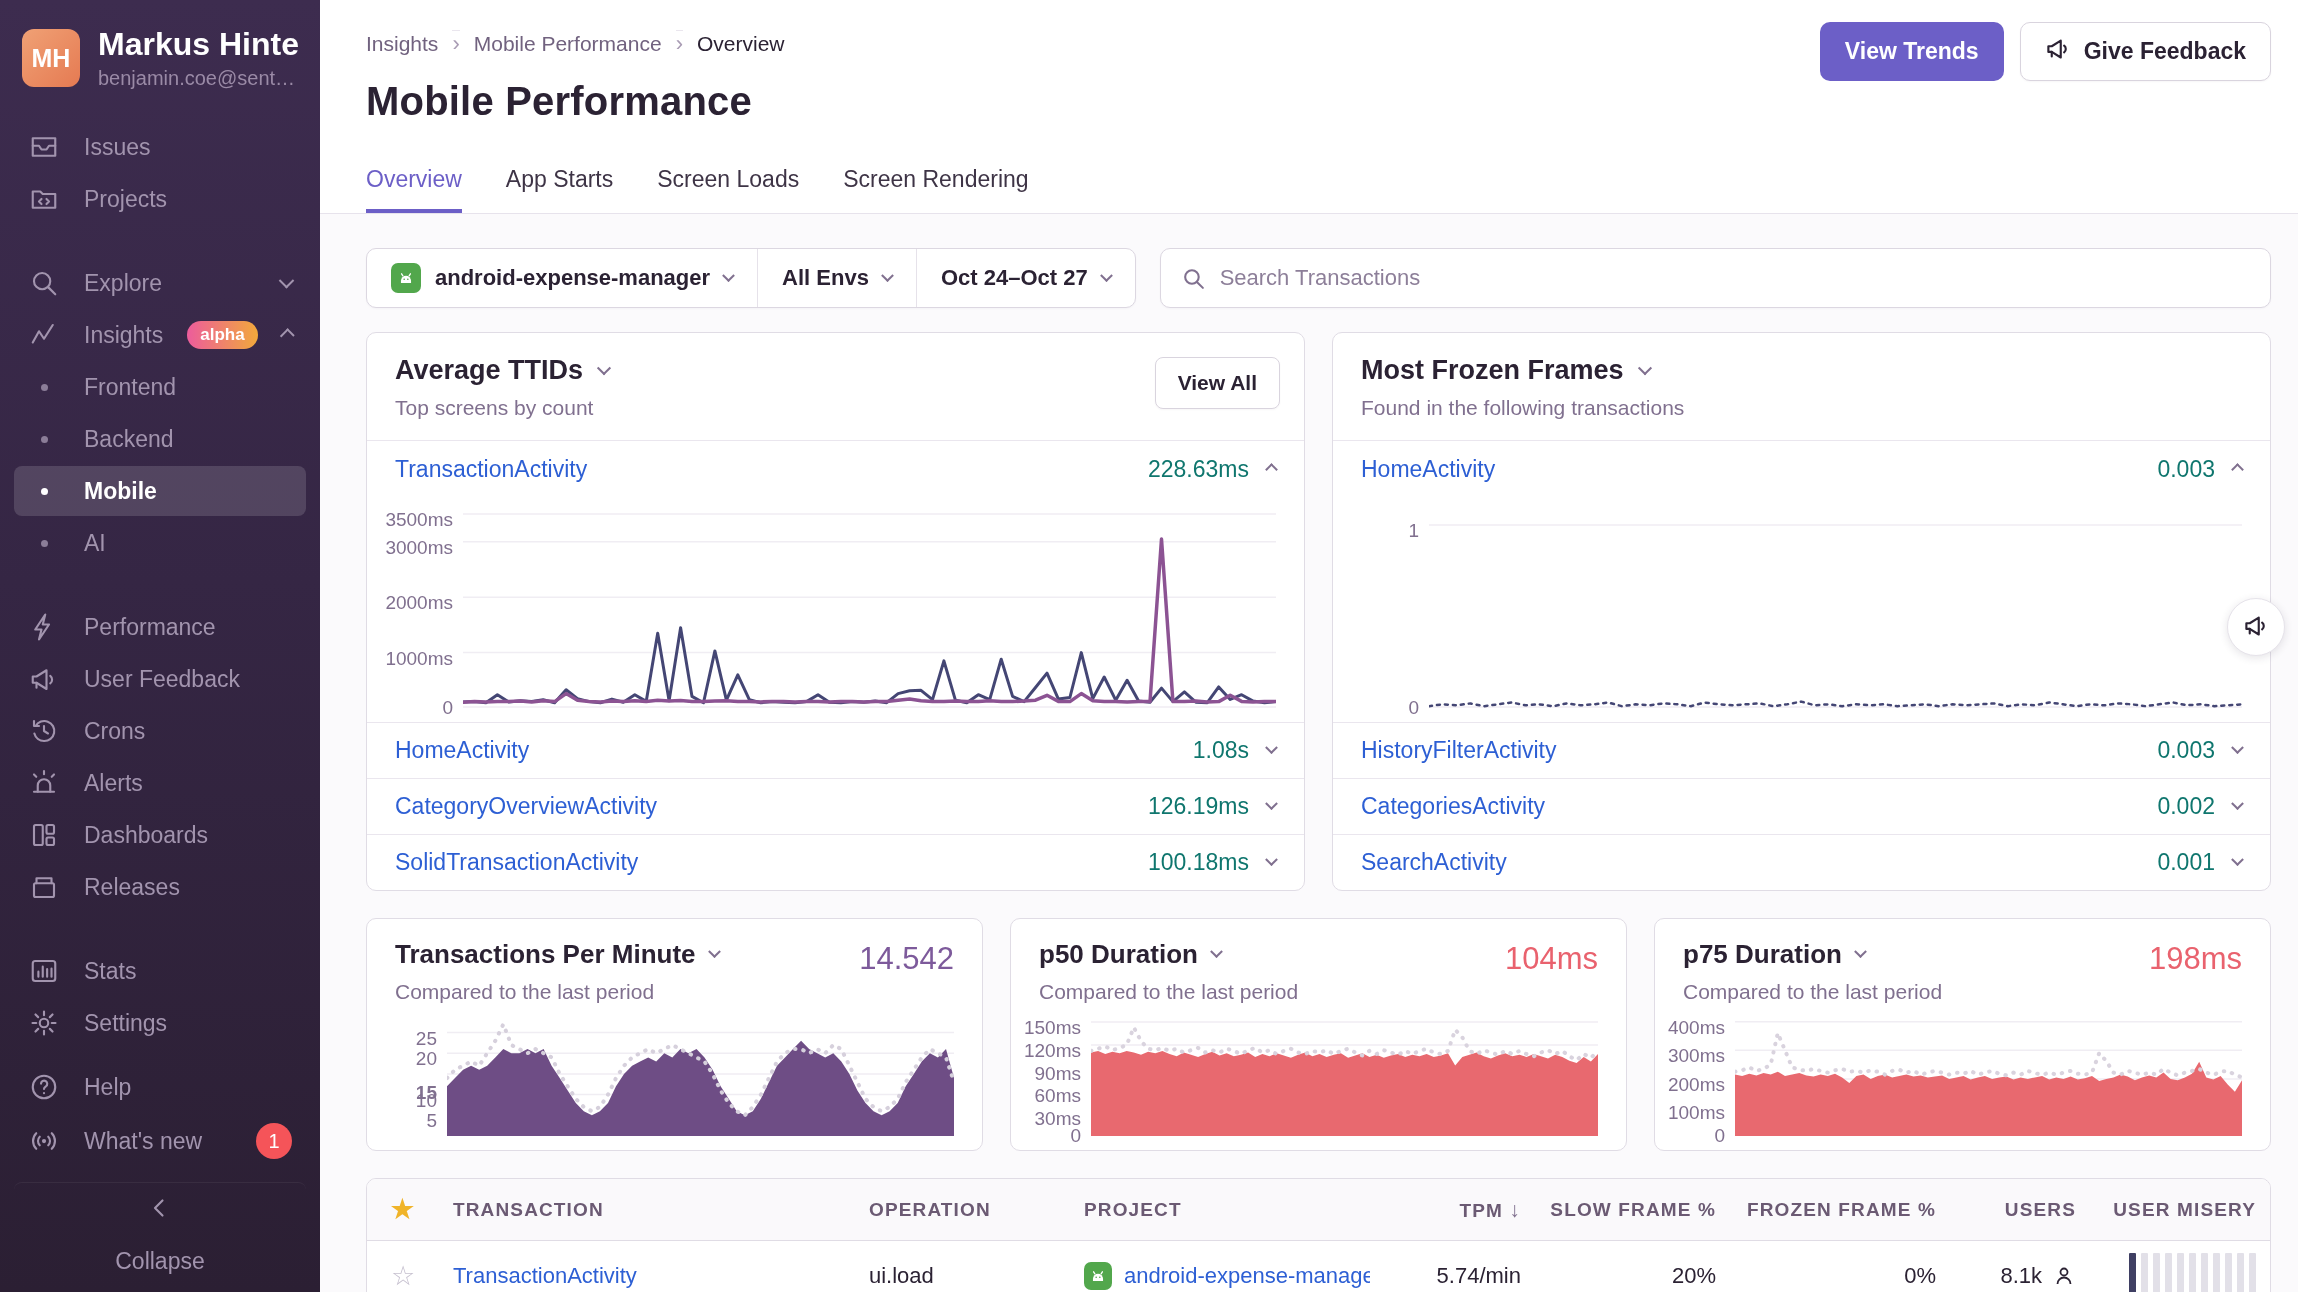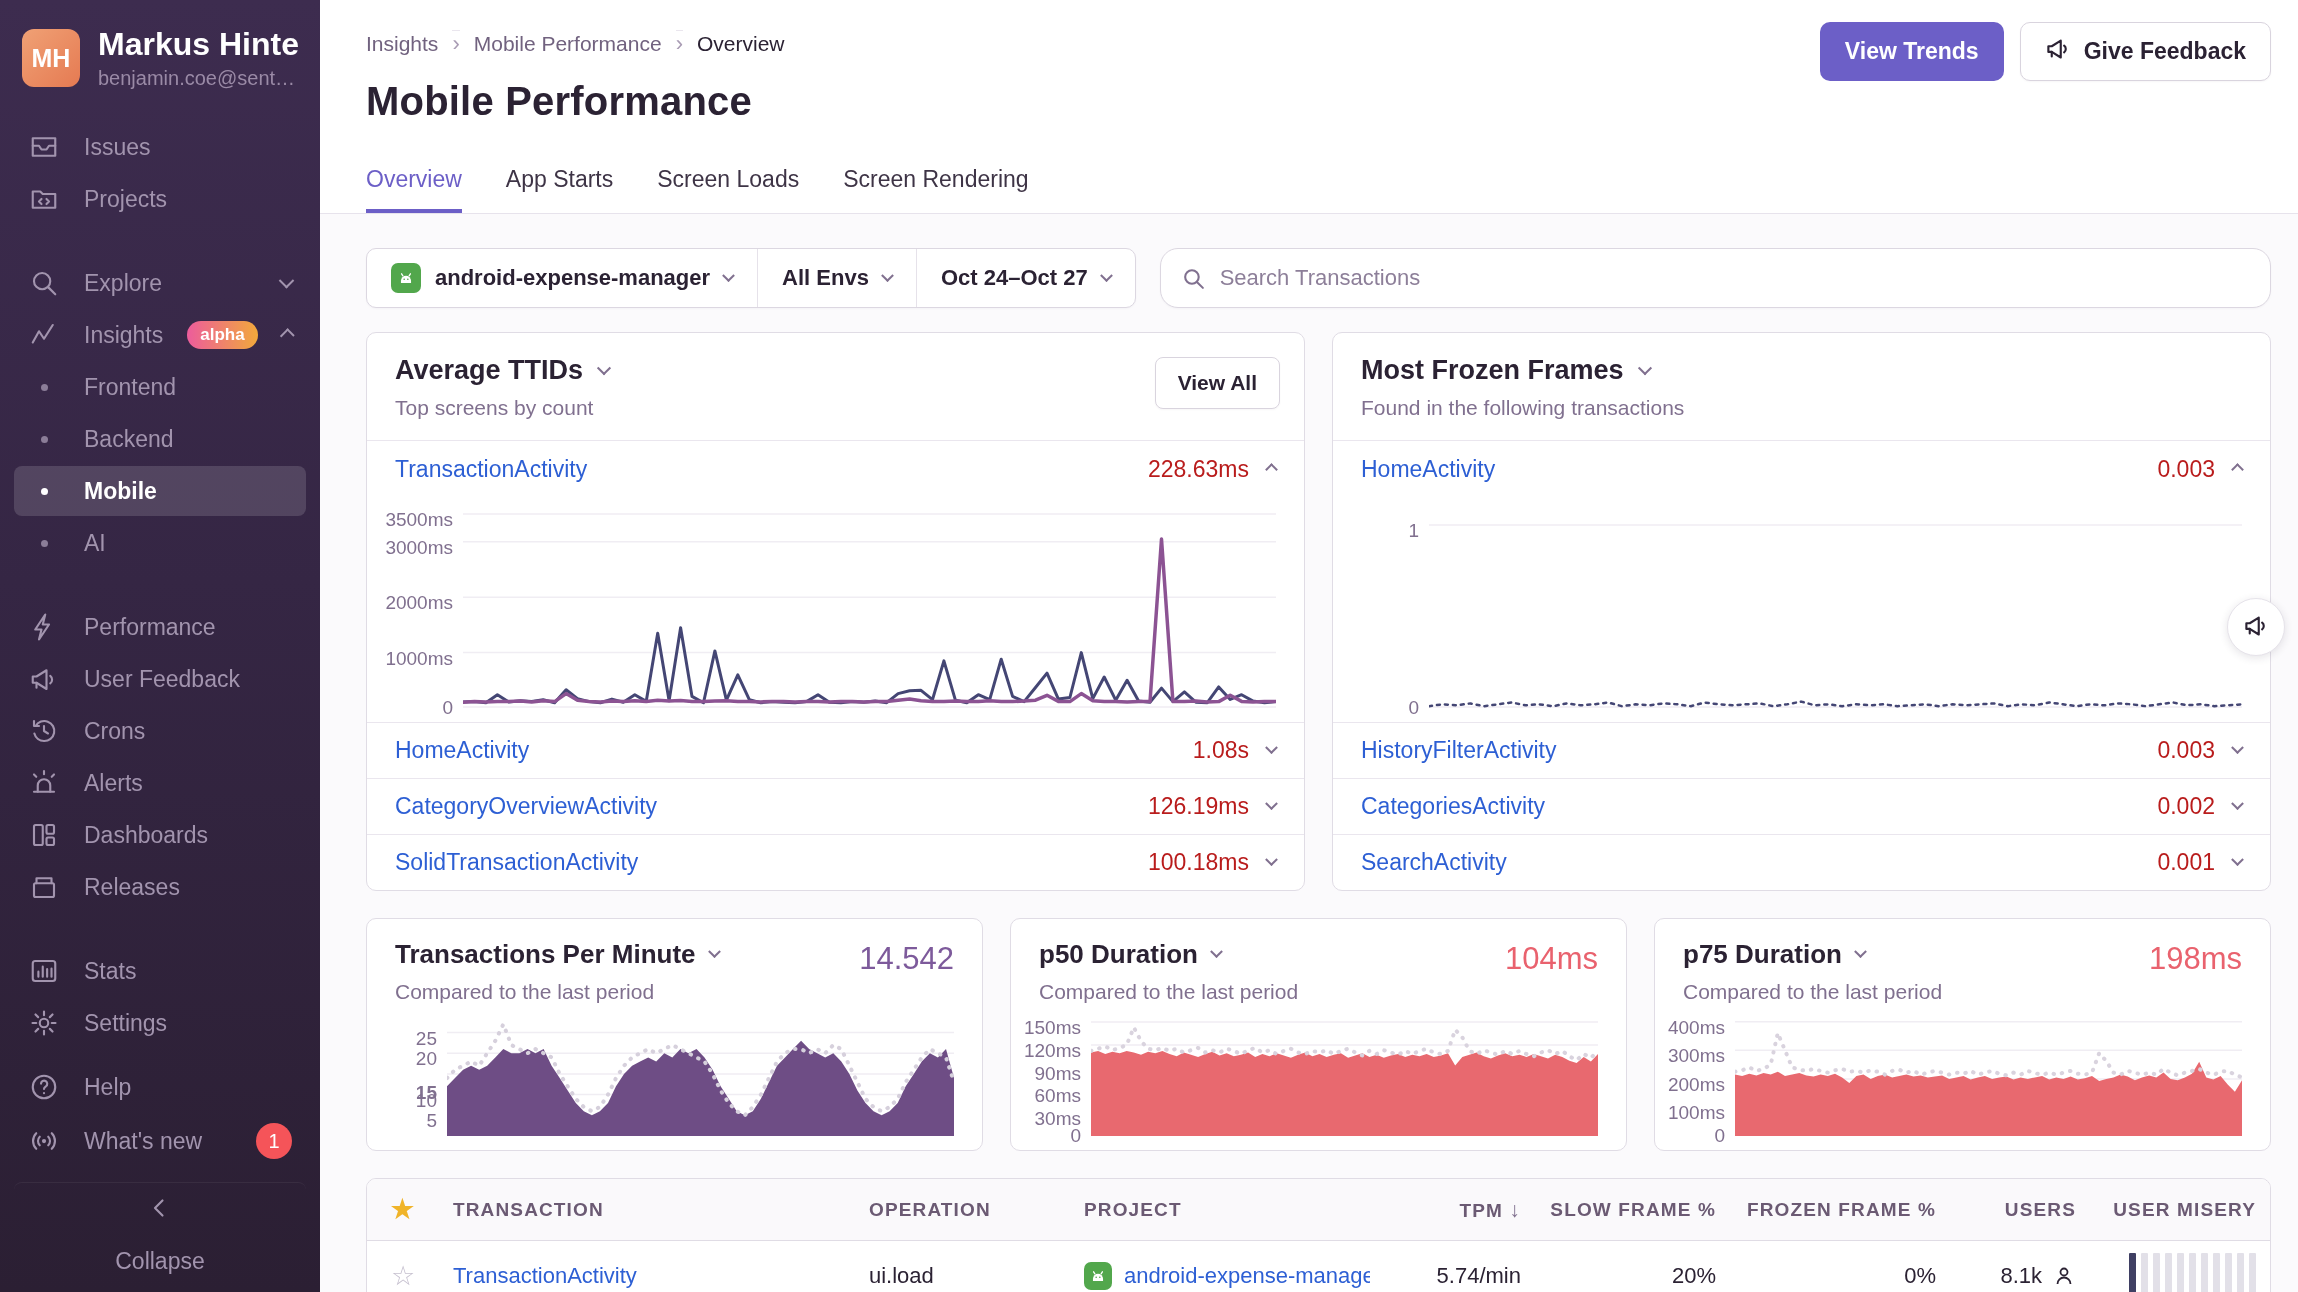--- a/index.html
+++ b/index.html
@@ -49,38 +49,38 @@
   .content { padding:34px 27px 0 46px; }
 
   
   .filter-row { display:flex; gap:24px; }
   .filter-group { display:inline-flex; align-items:stretch; background:#fff; border:1px solid #dcd7e1; border-radius:10px; height:60px; box-shadow:0 1px 2px rgba(40,30,60,.03); }
   .filter-seg { display:flex; align-items:center; gap:14px; padding:0 24px; font-size:22px; font-weight:600; color:#2b2233; cursor:pointer; }
   .filter-seg + .filter-seg { border-left:1px solid #e6e2ea; }
   .filter-seg .chev { border-color:#80708f; width:9px; height:9px; border-width:2.5px; }
   .android-ic { width:30px; height:30px; border-radius:7px; background:#52a74c; display:flex; align-items:center; justify-content:center; }
   .android-ic svg { width:22px; height:22px; }
-  .search-box { flex:1; display:flex; align-items:center; gap:14px; background:#fff; border:1px solid #dcd7e1; border-radius:18px; height:60px; padding:0 20px; box-shadow:0 1px 2px rgba(40,30,60,.03); }
+  .search-box { flex:1; display:flex; align-items:center; gap:14px; background:#fff; border:1px solid #dcd7e1; border-radius:10px; height:60px; padding:0 20px; box-shadow:0 1px 2px rgba(40,30,60,.03); }
   .search-box svg { width:25px; height:25px; fill:none; stroke:#80708f; stroke-width:2; stroke-linecap:round; }
   .search-box input { border:none; outline:none; flex:1; font-size:22px; font-family:inherit; color:#2b2233; background:transparent; }
   .search-box input::placeholder { color:#8d7f99; }
 
   
   .row1 { display:grid; grid-template-columns:1fr 1fr; gap:27px; margin-top:24px; }
   .panel { background:#fff; border:1px solid #e0dce5; border-radius:10px; overflow:hidden; }
   .panel-head { padding:22px 28px 20px 28px; position:relative; }
   .panel-title { font-size:27px; font-weight:700; color:#2b2233; display:flex; align-items:center; gap:16px; }
   .panel-title .chev { border-color:#80708f; width:10px; height:10px; }
   .panel-sub { margin-top:10px; font-size:21px; color:#80708f; }
   .view-all { position:absolute; right:24px; top:24px; background:#fff; border:1px solid #d9d4de; border-radius:8px; font-size:21px; font-weight:600; color:#2b2233; padding:13px 22px; cursor:pointer; box-shadow:0 1px 2px rgba(40,30,60,.04); }
   .sep { border-top:1px solid #eae6ee; }
   .acc-row { display:flex; align-items:center; padding:0 28px; height:56px; border-top:1px solid #eae6ee; }
   .acc-row:first-child { border-top:none; }
   .acc-link { font-size:23px; color:#2d5fd4; cursor:pointer; }
-  .acc-val { margin-left:auto; font-size:23px; color:#b91c1c; display:flex; align-items:center; gap:18px; }
+  .acc-val { margin-left:auto; font-size:23px; color:#0f766e; display:flex; align-items:center; gap:18px; }
   .acc-val .chev { border-color:#80708f; width:9px; height:9px; cursor:pointer; }
 
   .chart-wrap { display:flex; padding:6px 28px 14px 10px; }
   .yaxis { position:relative; width:86px; flex:0 0 86px; }
   .yaxis span { position:absolute; right:10px; transform:translateY(-50%); font-size:19px; color:#80708f; white-space:nowrap; }
   .chart-wrap svg { flex:1; display:block; }
   .ch-tall svg { height:205px; }
   .ch-small svg { height:120px; }
   .ch-small .yaxis { width:74px; flex-basis:74px; }
 

